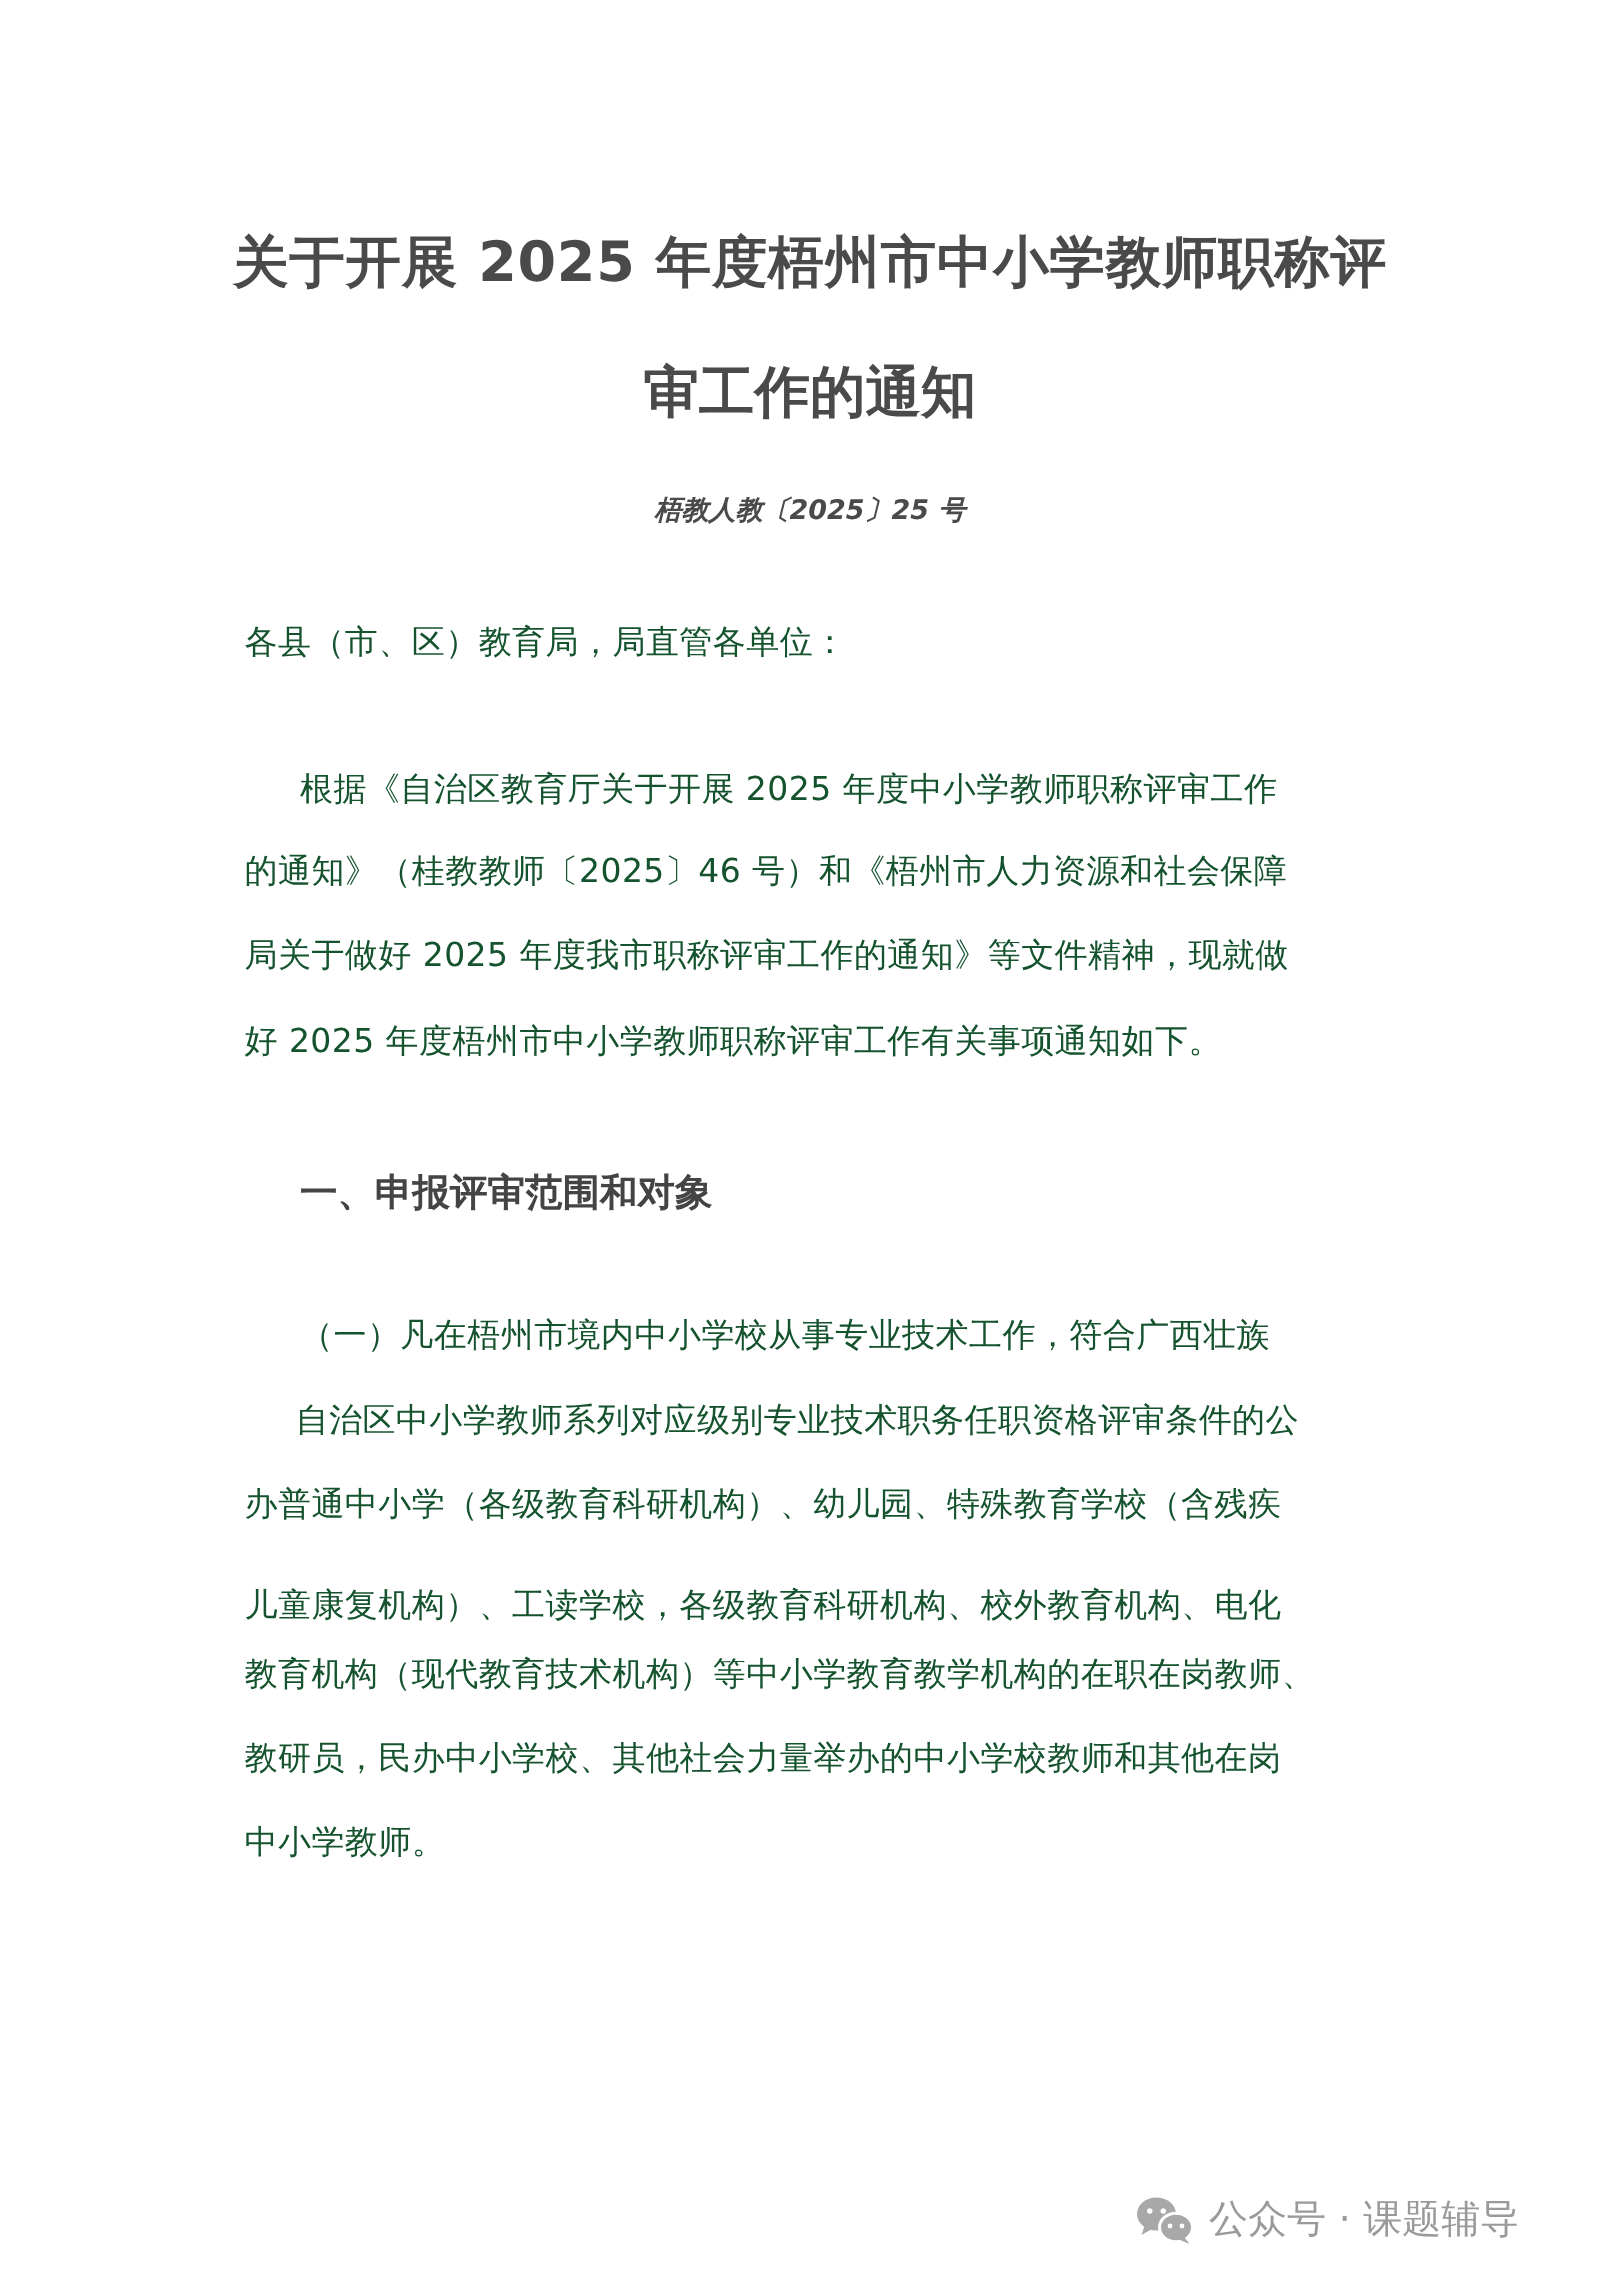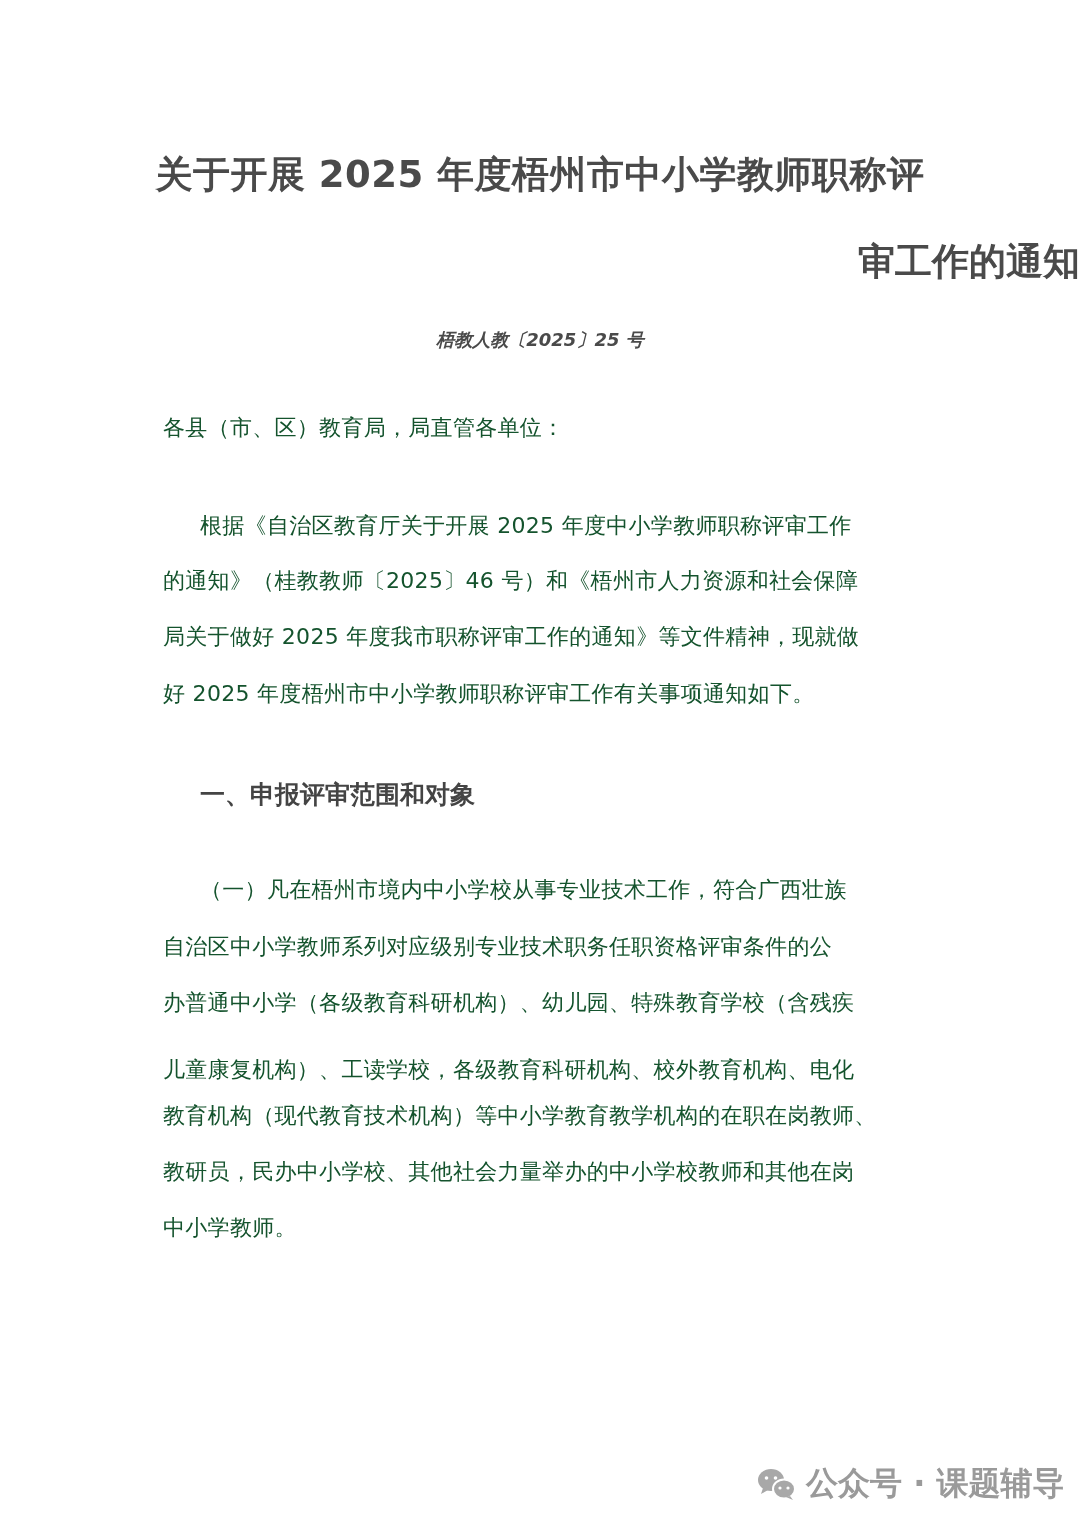--- a/index.html
+++ b/index.html
@@ -23,21 +23,21 @@
     .title-line {
       position: absolute;
       left: 0;
       width: 1080px;
       text-align: center;
       font-weight: bold;
       color: #4a4a4a;
       white-space: nowrap;
     }
     .title-1 { top: 150px; font-size: 37px; letter-spacing: 0.5px; }
-    .title-2 { top: 237px; font-size: 37px; text-align: right; }
+    .title-2 { top: 237px; font-size: 37px; }
     .doc-number { top: 328px; font-size: 18px; font-style: italic; }
     .text-line {
       position: absolute;
       left: 163px;
       font-size: 22px;
       color: #14532d;
       white-space: nowrap;
       letter-spacing: 0.3px;
     }
     .indent { left: 200px; }
@@ -47,26 +47,25 @@
       font-size: 25px;
       font-weight: bold;
       color: #444444;
       white-space: nowrap;
     }
     .watermark {
       position: absolute;
       left: 756px;
       top: 1462px;
       display: flex;
-      align-items: center;
+      align-items: flex-end;
       gap: 8px;
       color: #9a9a9a;
-      font-size: 32px;
+      font-size: 26px;
       white-space: nowrap;
-      font-weight: bold;
     }
     .watermark svg { display: block; }
   </style>
 </head>
 <body>
 
 <div class="page">
 
   <div class="title-line title-1">关于开展 2025 年度梧州市中小学教师职称评</div>
   <div class="title-line title-2">审工作的通知</div>
@@ -75,21 +74,21 @@
   <div class="text-line" style="top:413px;">各县（市、区）教育局，局直管各单位：</div>
 
   <div class="text-line indent" style="top:511px;">根据《自治区教育厅关于开展 2025 年度中小学教师职称评审工作</div>
   <div class="text-line" style="top:566px;text-align:center;">的通知》（桂教教师〔2025〕46 号）和《梧州市人力资源和社会保障</div>
   <div class="text-line" style="top:622px;">局关于做好 2025 年度我市职称评审工作的通知》等文件精神，现就做</div>
   <div class="text-line" style="top:679px;">好 2025 年度梧州市中小学教师职称评审工作有关事项通知如下。</div>
 
   <div class="heading" style="top:778px;">一、申报评审范围和对象</div>
 
   <div class="text-line indent" style="top:875px;">（一）凡在梧州市境内中小学校从事专业技术工作，符合广西壮族</div>
-  <div class="text-line" style="top:932px;">自治区中小学教师系列对应级别专业技术职务任职资格评审条件的公</div>
+  <div class="text-line" style="top:932px;margin-left:34px;">自治区中小学教师系列对应级别专业技术职务任职资格评审条件的公</div>
   <div class="text-line" style="top:988px;">办普通中小学（各级教育科研机构）、幼儿园、特殊教育学校（含残疾</div>
   <div class="text-line" style="top:1044px;margin-top:11px;">儿童康复机构）、工读学校，各级教育科研机构、校外教育机构、电化</div>
   <div class="text-line" style="top:1101px;">教育机构（现代教育技术机构）等中小学教育教学机构的在职在岗教师、</div>
   <div class="text-line" style="top:1157px;">教研员，民办中小学校、其他社会力量举办的中小学校教师和其他在岗</div>
   <div class="text-line" style="top:1213px;">中小学教师。</div>
 
   <div class="watermark">
     <span>
       <svg width="42" height="34" viewBox="0 0 42 34">
         <ellipse cx="15" cy="13" rx="13" ry="11" fill="#a8a8a8"></ellipse>

